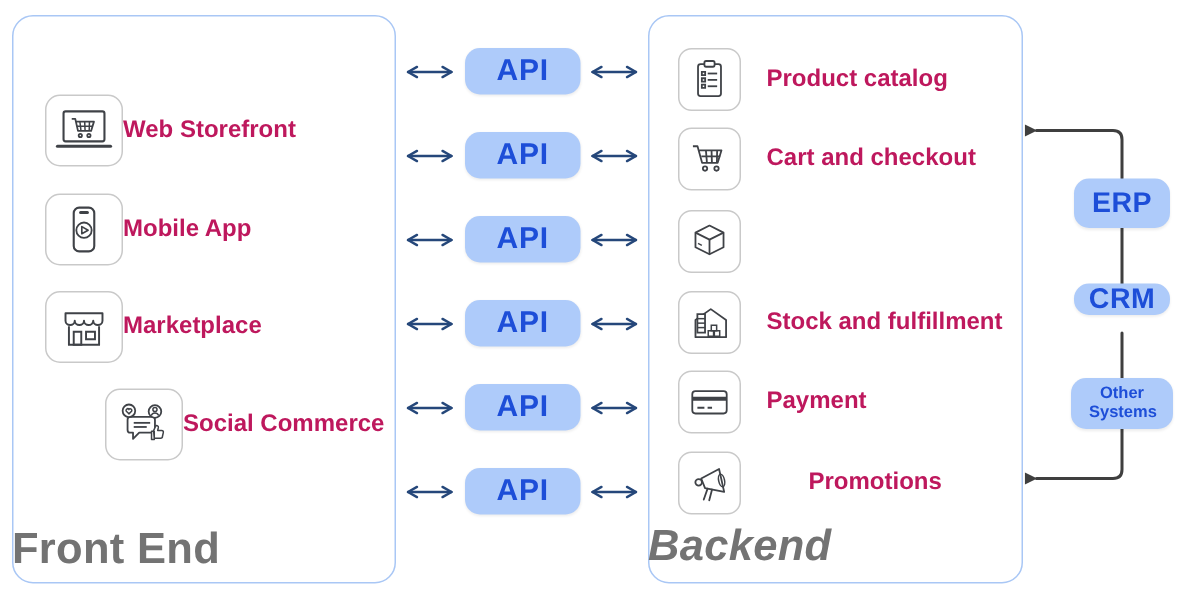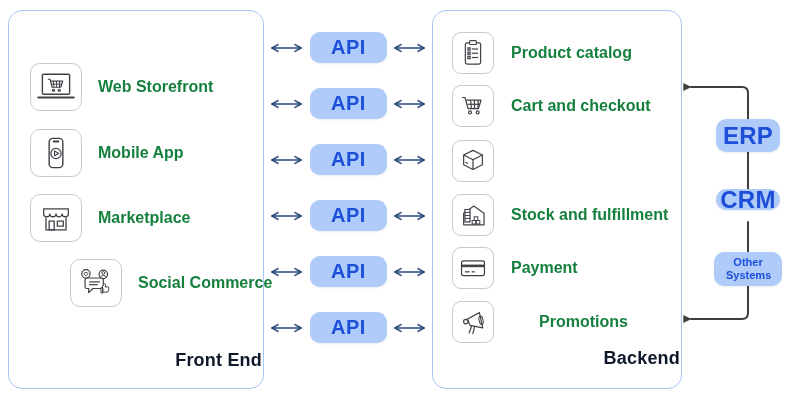--- a/index.html
+++ b/index.html
@@ -5,40 +5,40 @@
   html,body{margin:0;padding:0;background:#ffffff;}
   .canvas{
     position:relative;width:800px;height:400px;background:#ffffff;overflow:hidden;
     font-family:"Liberation Sans","DejaVu Sans",sans-serif;color:#14161c;
   }
   .overlay{position:absolute;left:0;top:0;pointer-events:none;}
   .panel{
     position:absolute;background:#ffffff;border:1.5px solid #a9c7f5;border-radius:14px;
   }
   .panel-title{
-    position:absolute;text-align:right;font-size:18px;font-weight:700;color:#0f172a;
+    position:absolute;text-align:left;font-size:29px;font-weight:700;color:#737373;
     letter-spacing:0.2px;
   }
   .row{position:absolute;display:flex;align-items:center;}
   .icon-box{
     background:#fff;border:1px solid #c9c9c9;display:flex;align-items:center;justify-content:center;
     flex:0 0 auto;
   }
   .fe .icon-box{width:50px;height:46px;border-radius:10px;}
   .be .icon-box{width:40px;height:40px;border-radius:9px;}
-  .row-label{font-size:16px;font-weight:600;color:#15803d;white-space:nowrap;}
-  .fe .row-label{margin-left:16px;}
+  .row-label{font-size:16px;font-weight:600;color:#be185d;white-space:nowrap;}
+  .fe .row-label{}
   .be .row-label{margin-left:17px;}
   .chip{
     position:absolute;background:#aecbfa;border-radius:10px;display:flex;align-items:center;justify-content:center;
     color:#1d4ed8;box-shadow:0 1px 2px rgba(0,0,0,0.08);
   }
   .api-chip{left:310px;width:77px;height:31px;font-size:20px;font-weight:600;letter-spacing:0.5px;}
   .ext-chip{font-weight:600;}
-  .ext-lg{font-size:24px;letter-spacing:0.3px;}
+  .ext-lg{font-size:19px;letter-spacing:0.3px;}
   .ext-sm{font-size:11px;line-height:1.2;text-align:center;font-weight:600;}
   .icon svg{display:block;}
   .icon path,.icon rect,.icon line,.icon circle,.icon polyline{vector-effect:non-scaling-stroke;}
 </style>
 </head>
 <body>
 
 <div class="canvas">
 
   <svg class="overlay" width="800" height="400">
@@ -234,21 +234,21 @@
       <svg width="34" height="34" viewBox="0 0 40 40" fill="none" stroke="#3f4247" stroke-width="1.2">
         <path d="M13.5,16.5 L27.5,9 L31.5,27 L16.5,24 Z" stroke-linejoin="round"></path>
         <ellipse cx="29.5" cy="18" rx="2.3" ry="5" transform="rotate(-12 29.5 18)"></ellipse>
         <circle cx="11.5" cy="19.5" r="2.6"></circle>
         <path d="M18.5,24.4 L15.5,33 M22,25.1 L19.8,33.6" stroke-linecap="round"></path>
       </svg>
     </span>
     <span class="row-label">Promotions</span>
   </div>
 
-  <div class="panel-title" style="left:432px;top:348px;width:248px;">Backend</div>
+  <div class="panel-title" style="left:432px;top:348px;width:248px;font-style:italic;">Backend</div>
 
   <div class="chip ext-chip ext-lg" style="left:716px;top:119px;width:64px;height:33px;">
     <span>ERP</span>
   </div>
   <div class="chip ext-chip ext-lg" style="left:716px;top:189px;width:64px;height:21px;">
     <span>CRM</span>
   </div>
   <div class="chip ext-chip ext-sm" style="left:714px;top:252px;width:68px;height:34px;">
     <span style="width:44px;">Other Systems</span>
   </div>

